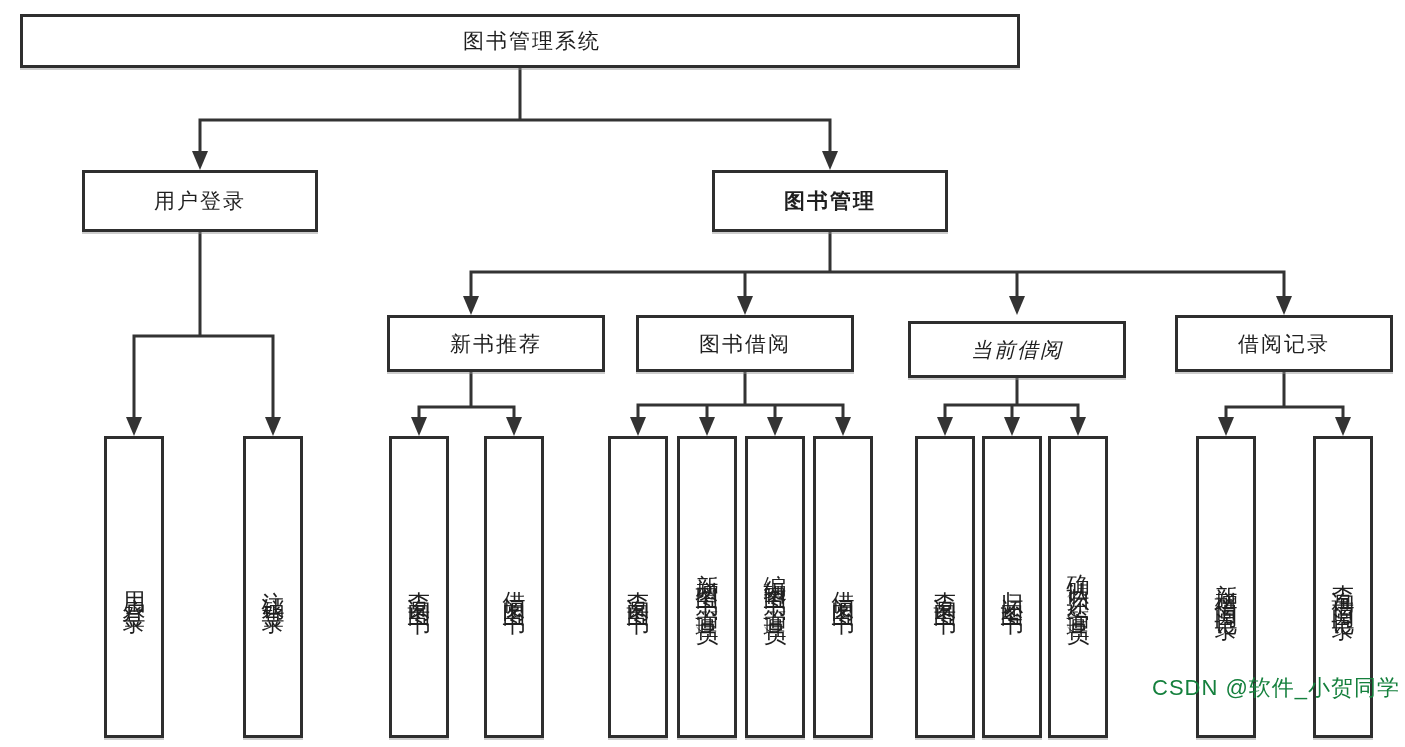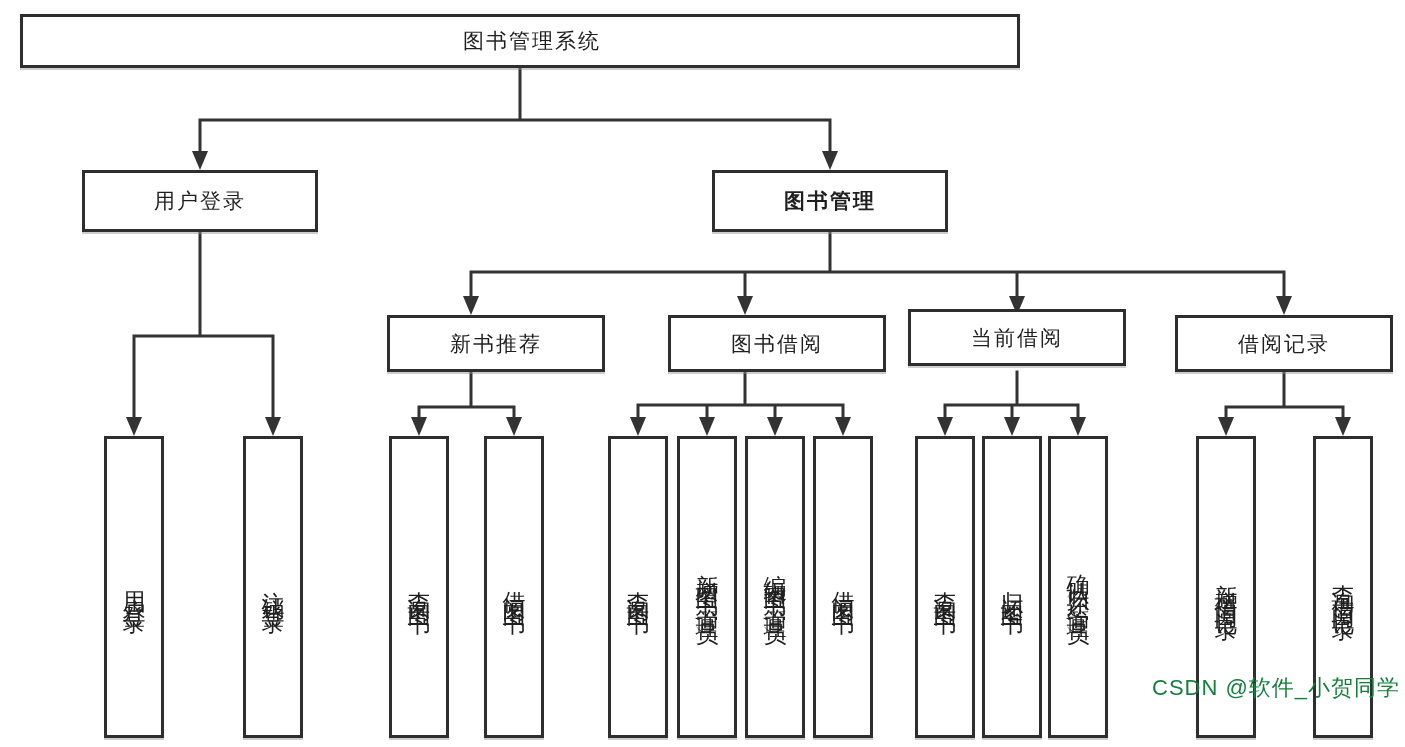--- a/index.html
+++ b/index.html
@@ -107,24 +107,24 @@
   <div class="node h" style="left:82px; top:170px; width:236px; height:62px;">
     <span>用户登录</span>
   </div>
   <div class="node h" style="left:712px; top:170px; width:236px; height:62px;font-weight:bold;">
     <span>图书管理</span>
   </div>
 
   <div class="node h" style="left:362px; top:315px; width:218px; height:57px;margin-left:25px;">
     <span>新书推荐</span>
   </div>
-  <div class="node h" style="left:636px; top:315px; width:218px; height:57px;margin-left:32px;">
+  <div class="node h" style="left:636px; top:315px; width:218px; height:57px;">
     <span>图书借阅</span>
   </div>
-  <div class="node h" style="left:908px; top:309px; width:218px; height:57px;">
+  <div class="node h" style="left:908px; top:321px; width:218px; height:57px;font-style:italic;">
     <span>当前借阅</span>
   </div>
   <div class="node h" style="left:1175px; top:315px; width:218px; height:57px;">
     <span>借阅记录</span>
   </div>
 
   <div class="node v" style="left:104px; top:436px; width:60px; height:302px;">
     <span>用户登录</span>
   </div>
   <div class="node v" style="left:243px; top:436px; width:60px; height:302px;">

